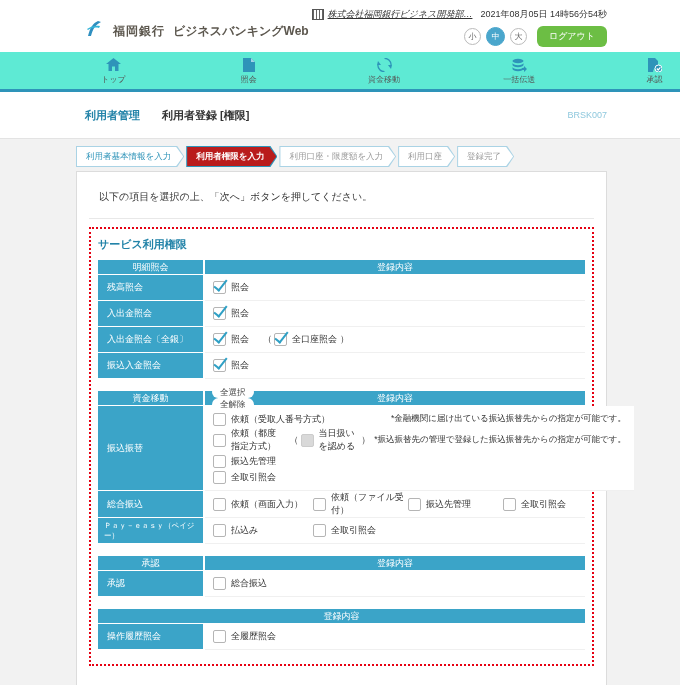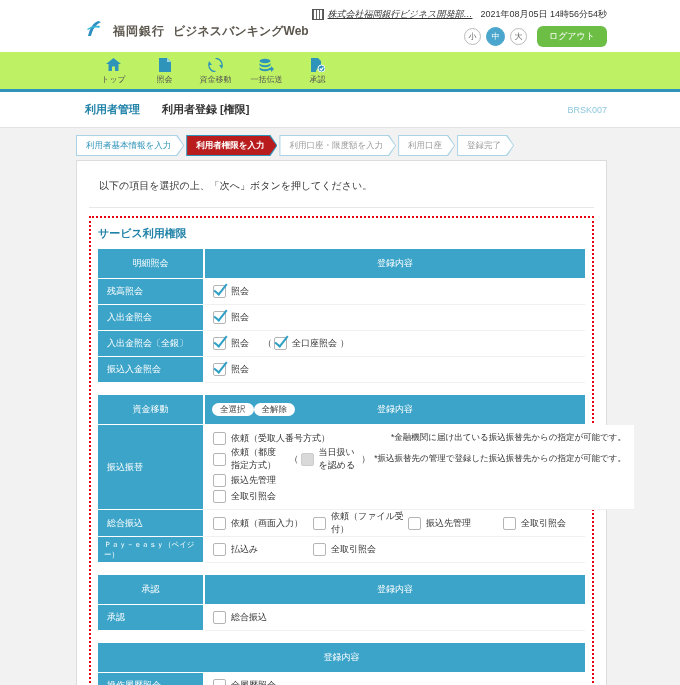--- a/index.html
+++ b/index.html
@@ -23,28 +23,28 @@
   .company-name { text-decoration:underline;font-style:italic; }
   .datetime { margin-left:4px; }
   .controls-line { margin-top:5px; display:flex; align-items:center; gap:5px; justify-content:flex-end; }
   .size-circle { width:17px; height:17px; border-radius:50%; border:1px solid #bbb; background:#fff;
       font-size:8px; color:#666; display:flex; align-items:center; justify-content:center; cursor:pointer; }
   .size-circle.selected { background:#4aa6cc; border-color:#4aa6cc; color:#fff; width:19px; height:19px; }
   .logout-btn { background:#6cbe44; color:#fff; font-size:9px; border:none; padding:4px 12px;
       border-radius:6px; margin-left:5px; cursor:pointer; }
 
   
-  .nav { background:#bef264; display:flex; padding-left:88px; border-bottom:3px solid #2e94b9; }
+  .nav { background:#5eead4; display:flex; padding-left:88px; border-bottom:3px solid #2e94b9;justify-content:space-between; }
   .nav-item { width:51px; padding:4px 0 4px; text-align:center; cursor:pointer; }
   .nav-item.active { background:#cfe9f5; }
   .nav-icon { height:16px; display:flex; align-items:flex-end; justify-content:center; }
   .nav-label { font-size:8px; color:#555; margin-top:2px; white-space:nowrap; }
 
   
-  .titlebar { background:#fff; height:36px; display:flex; align-items:center;
+  .titlebar { background:#fff; height:47px; display:flex; align-items:center;
       padding:0 73px 0 85px; border-bottom:1px solid #e3e3e3; }
   .tb-category { color:#2283a8; font-size:11px; font-weight:bold; }
   .tb-title { color:#333; font-size:11px; font-weight:bold; margin-left:22px; }
   .tb-code { margin-left:auto; color:#8fc8dd; font-size:9px; }
 
   
   .steps { display:flex; margin:7px 76px 0; height:19px; }
   .step { position:relative; margin-right:2px; height:21px;
       clip-path:polygon(0 0, calc(100% - 7px) 0, 100% 50%, calc(100% - 7px) 100%, 0 100%);
       background:#aad3e5; font-size:8.5px; }
@@ -58,25 +58,25 @@
 
   
   .panel { background:#fff; border:1px solid #dcdcdc; margin:6px 73px 0 76px; min-height:520px;
       padding:14px 12px 24px; }
   .instruction { font-size:10px; color:#333; padding:4px 10px 14px; border-bottom:1px solid #e8e8e8; }
 
   .red-box { border:2px dotted #e60012; margin-top:8px; padding:6px 5px 12px; }
   .section-title { color:#2283a8; font-size:11px; font-weight:bold; margin:2px 2px 8px; }
 
   .tbl { margin:0 2px 12px; }
-  .tbl-header { display:flex; height:29px; margin-bottom:1px; }
+  .tbl-header { display:flex; height:14px; margin-bottom:1px; }
   .hcell { background:#3ba4c8; color:#fff; font-size:9px; display:flex; align-items:center; justify-content:center; }
   .hcell.left { width:105px; margin-right:2px; flex-shrink:0; }
   .hcell.right { flex:1; position:relative; }
-  .pill-group { position:absolute; left:7px; display:flex; gap:0; }
+  .pill-group { position:absolute; left:7px; display:flex; gap:0;flex-direction:column; }
   .pill { background:#fff; color:#444; font-size:8.5px; border:none; border-radius:9px;
       padding:2px 8px; cursor:pointer; line-height:1; }
 
   .trow { display:flex; }
   .lbl { width:105px; background:#3ba4c8; color:#fff; font-size:9px; display:flex; align-items:center;
       padding-left:9px; margin:0 2px 1px 0; flex-shrink:0; }
   .lbl.center-sm { font-size:7.5px; letter-spacing:0; padding-left:6px; }
   .cell { flex:1; background:#fff; border-bottom:1px solid #f0f0f0; display:flex; align-items:center;
       padding:0 8px; min-height:26px; font-size:9px; }
   .cell.multi { flex-direction:column; align-items:stretch; justify-content:center; padding:5px 8px; }

